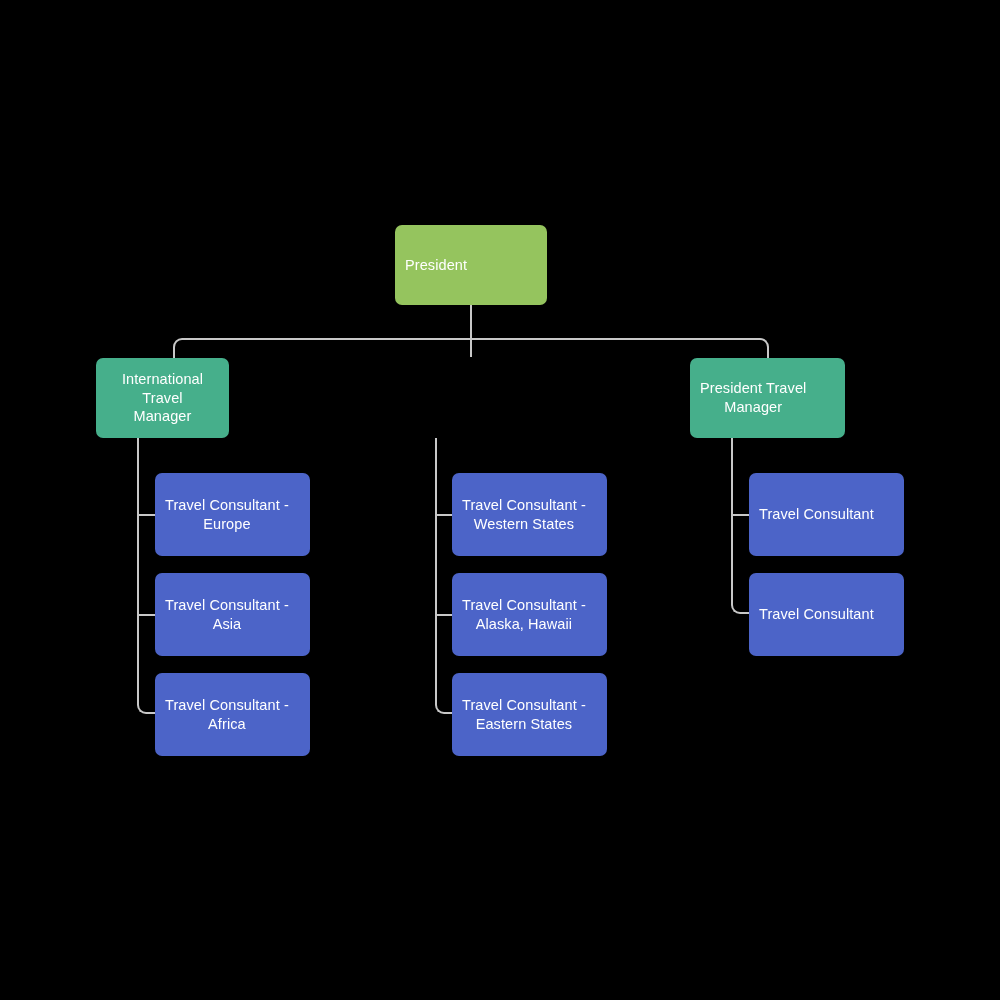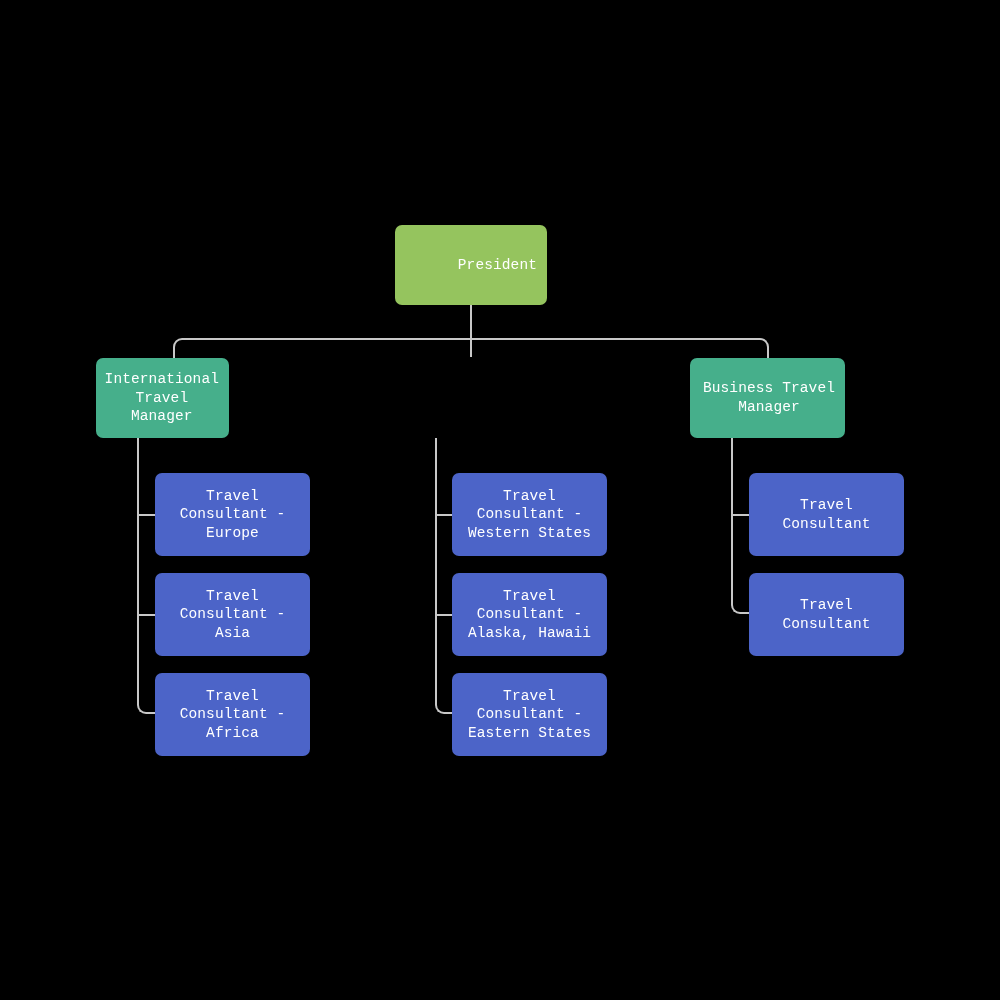--- a/index.html
+++ b/index.html
@@ -17,29 +17,28 @@
     position: relative;
     width: 1000px;
     height: 1000px;
     background: #000000;
   }
   .node {
     position: absolute;
     box-sizing: border-box;
     display: flex;
     align-items: center;
-    justify-content: flex-end;
+    justify-content: flex-start;
     text-align: center;
     color: #FFFFFF;
     border-radius: 7px;
     line-height: 1.28;
     padding: 4px 10px;
     white-space: pre-line;
     letter-spacing: 0.1px;
-    font-family: Liberation Mono, monospace;
   }
   .node-president {
     background: #95C45E;
     font-size: 14.5px;
   }
   .node-manager {
     background: #46AF8B;
     font-size: 14.5px;
   }
   .node-consultant {
@@ -84,21 +83,21 @@
 
   <div class="conn-bus" style="left:173px; top:338px; width:596px; height:22px;"></div>
 
   <div class="node node-manager" style="left:96px; top:358px; width:133px; height:80px;">
     <span>International Travel
 Manager</span>
   </div>
 
 
   <div class="node node-manager" style="left:690px; top:358px; width:155px; height:80px;">
-    <span>Business Travel
+    <span>President Travel
 Manager</span>
   </div>
 
   <div class="conn-elbow" style="left:137px; top:438px; width:20px; height:276px;"></div>
   <div class="conn conn-h" style="left:137px; top:514px; width:20px; height:2px;"></div>
   <div class="conn conn-h" style="left:137px; top:614px; width:20px; height:2px;"></div>
 
   <div class="conn-elbow" style="left:435px; top:438px; width:20px; height:276px;"></div>
   <div class="conn conn-h" style="left:435px; top:514px; width:20px; height:2px;"></div>
   <div class="conn conn-h" style="left:435px; top:614px; width:20px; height:2px;"></div>

